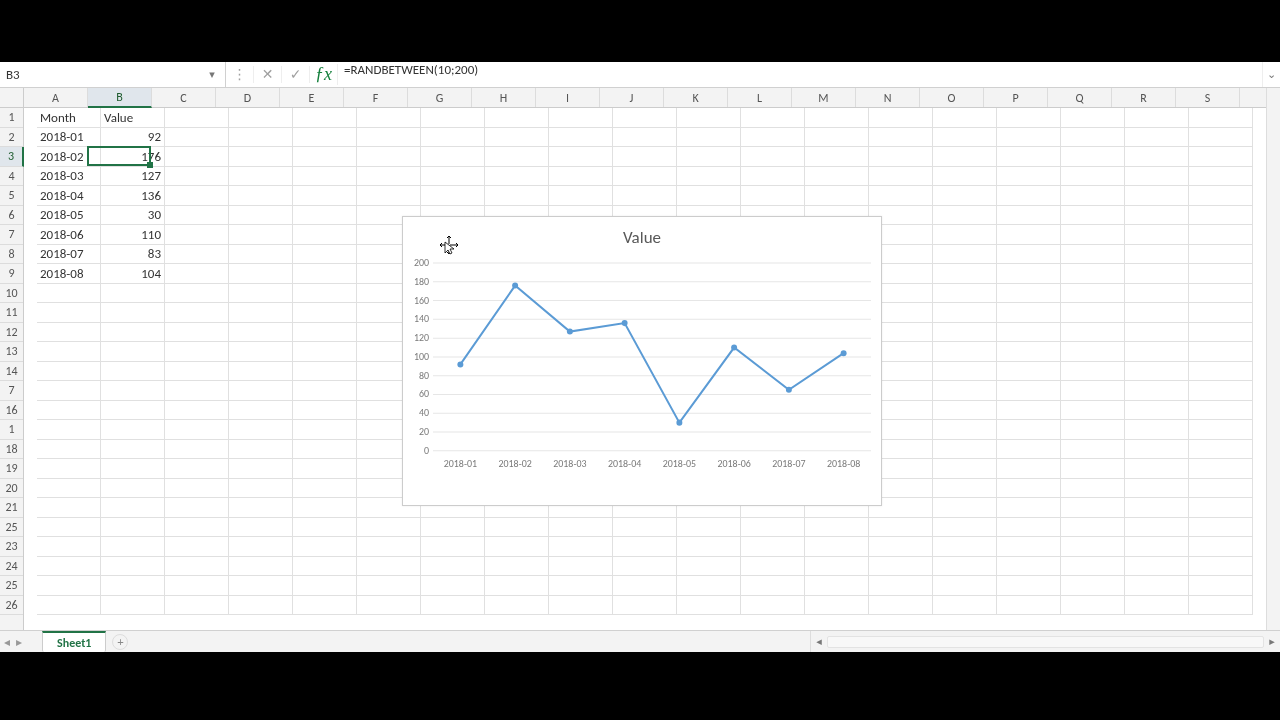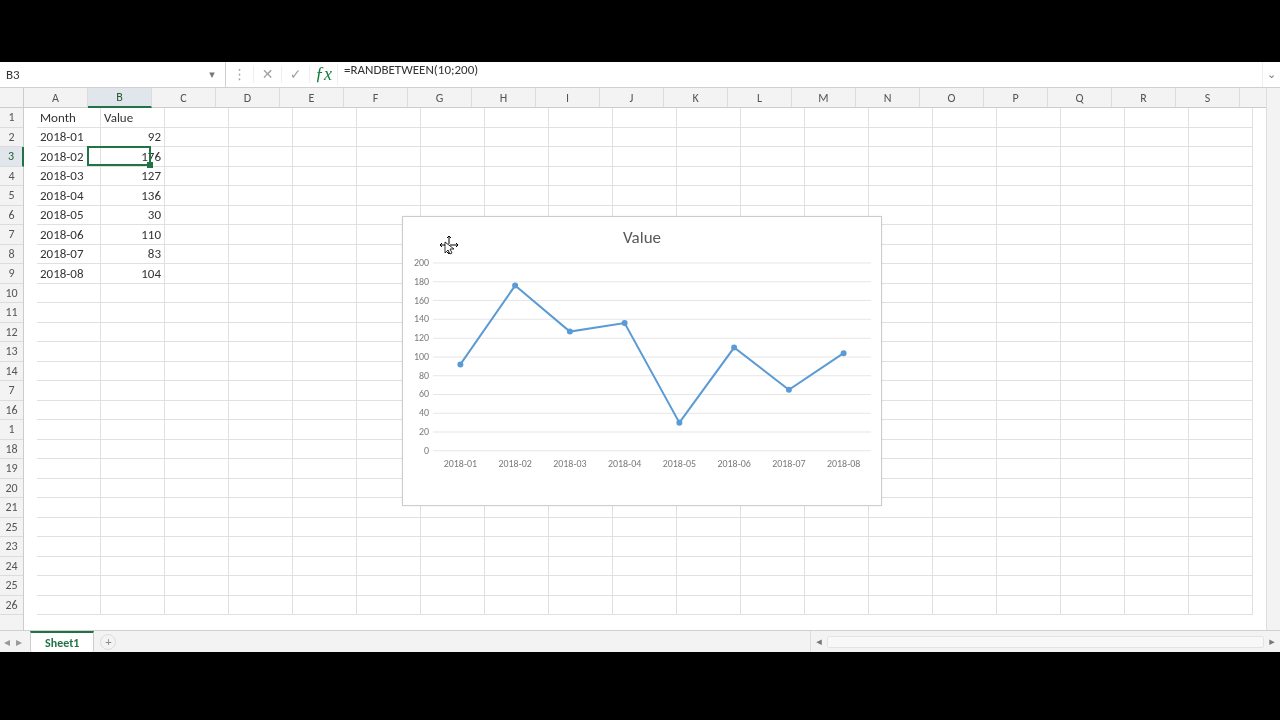--- a/index.html
+++ b/index.html
@@ -183,21 +183,21 @@
     background:#f3f3f3;
     border-top:1px solid #d0d0d0;
     font-size:12px;
   }
   .tab-nav { display:flex; align-items:center; padding:0 4px; gap:6px; color:#999; }
   .tab-nav span { cursor:default; }
   .sheet-tab {
     background:#fff; border:1px solid #ccc; border-bottom:none;
     padding: 2px 14px; display:flex; align-items:center;
     border-radius: 0 0 2px 2px;
-    margin-left:4px;
+    margin-left:16px;
     color:#217346; font-weight:600;
     border-top: 2px solid #217346;
   }
   .add-sheet {
     width:22px; display:flex; align-items:center; justify-content:center;
     color:#888; margin-left:6px;
     border:1px solid #ddd; border-radius: 50%;
     height:16px; width:16px; align-self:center; font-size:12px;
   }
   .tab-spacer { flex:1; }

